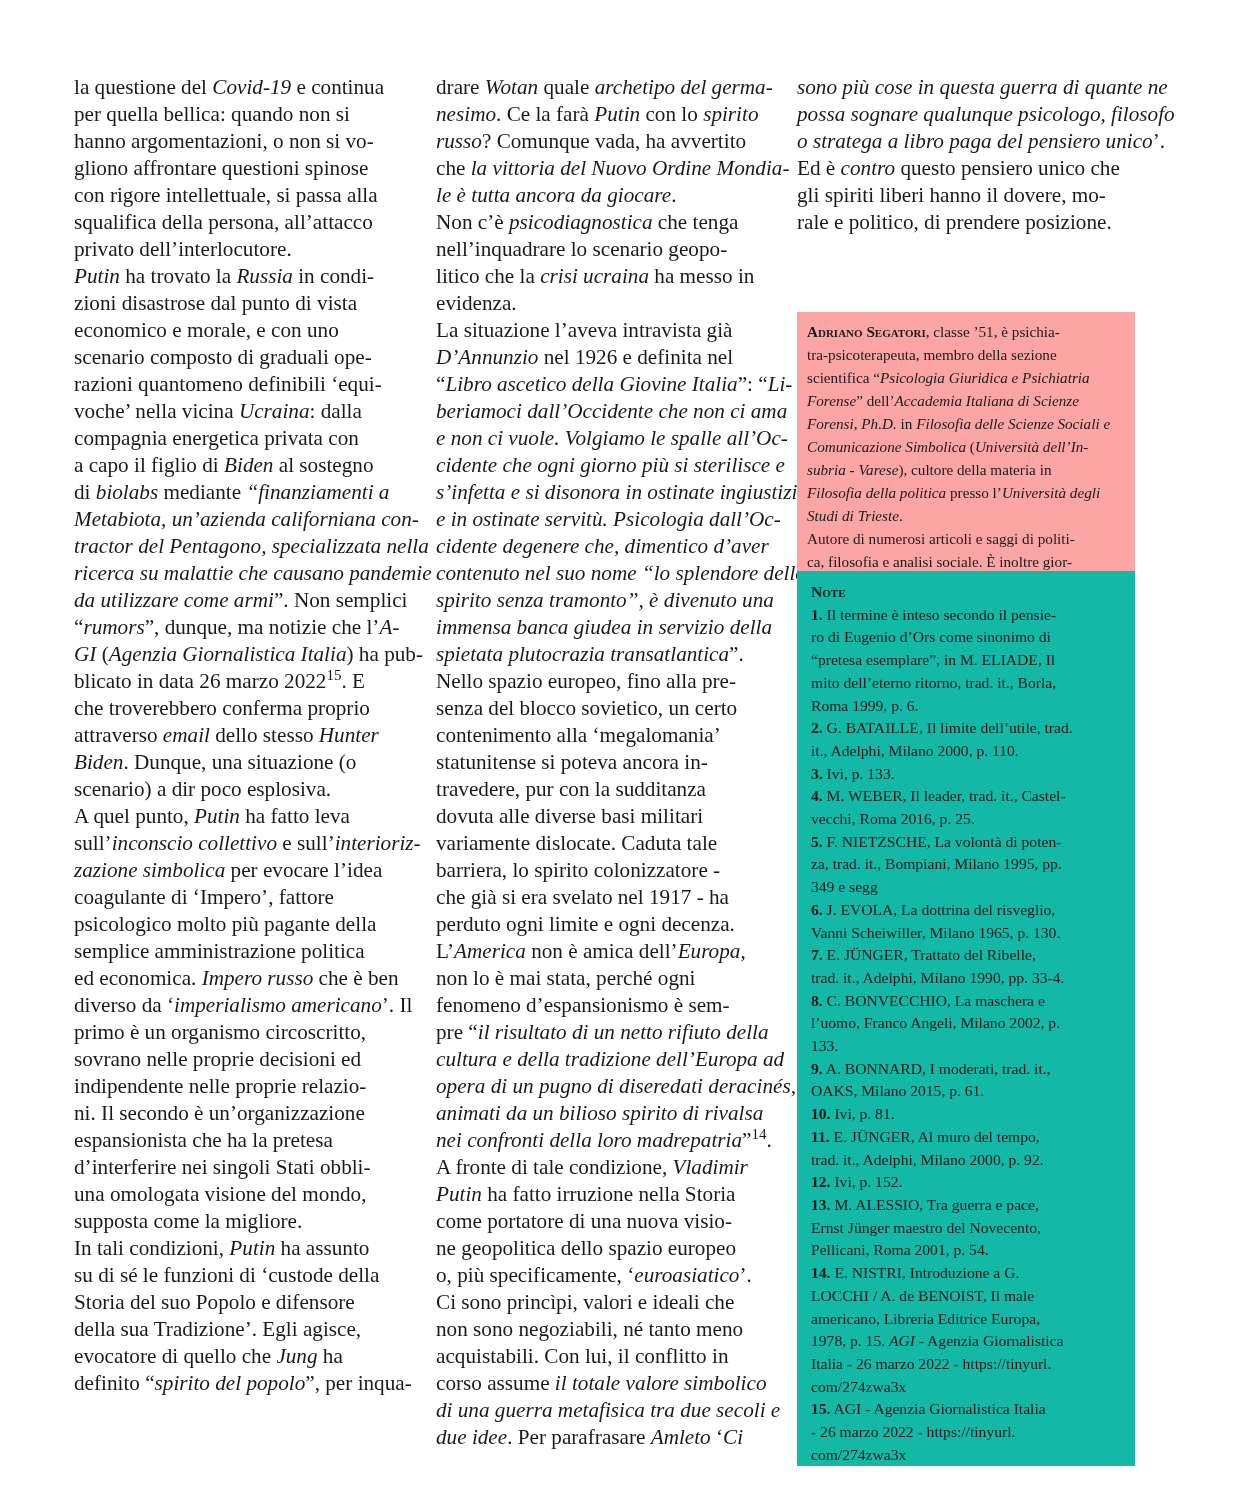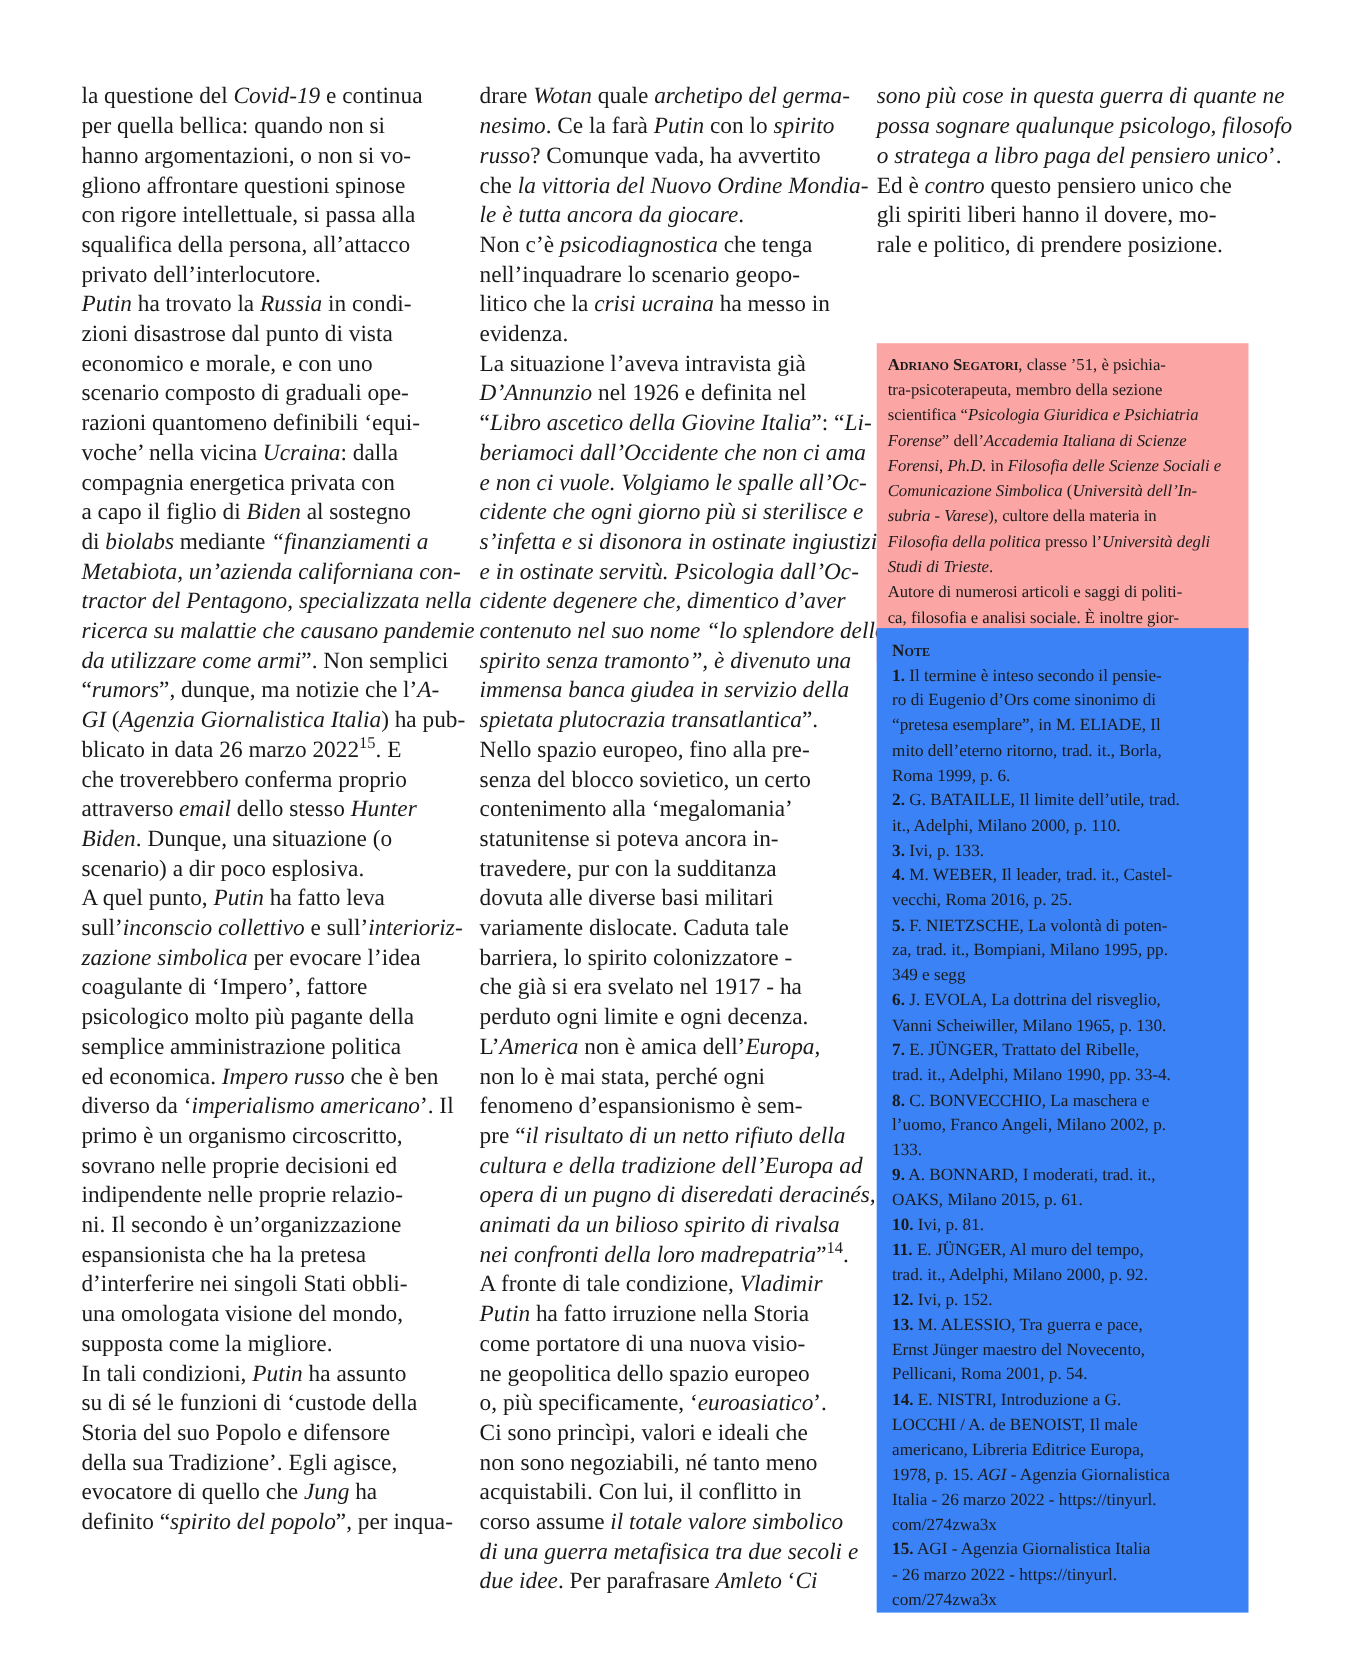--- a/index.html
+++ b/index.html
@@ -9,21 +9,21 @@
     .col1 { left: 74px; width: 340px; }
     .col2 { left: 436px; width: 345px; }
     .col3 { left: 797px; width: 345px; }
     .line { display: block; white-space: nowrap; }
     i { font-style: italic; }
     sup { font-size: 15px; line-height: 0; vertical-align: 8px; }
     .bio { position: absolute; left: 797px; top: 264px; width: 338px; height: 290px;
       background: #fca5a5; box-sizing: border-box; padding: 8px 10px 0 10px;
       font-size: 15.2px; line-height: 23px; margin-top: 48px; }
     .notes { position: absolute; left: 797px; top: 571px; width: 338px; height: 895px;
-      background: #3b82f6; box-sizing: border-box; padding: 10px 6px 0 14px;
+      background: #14b8a6; box-sizing: border-box; padding: 10px 6px 0 14px;
       font-size: 15.6px; line-height: 22.7px; }
     .sc { font-variant: small-caps; font-weight: bold; }
     .notes b { font-weight: bold; }
   </style>
 </head>
 <body>
 
 <div class="col col1">
     <span class="line">la questione del <i>Covid-19</i> e continua</span>
     <span class="line">per quella bellica: quando non si</span>

